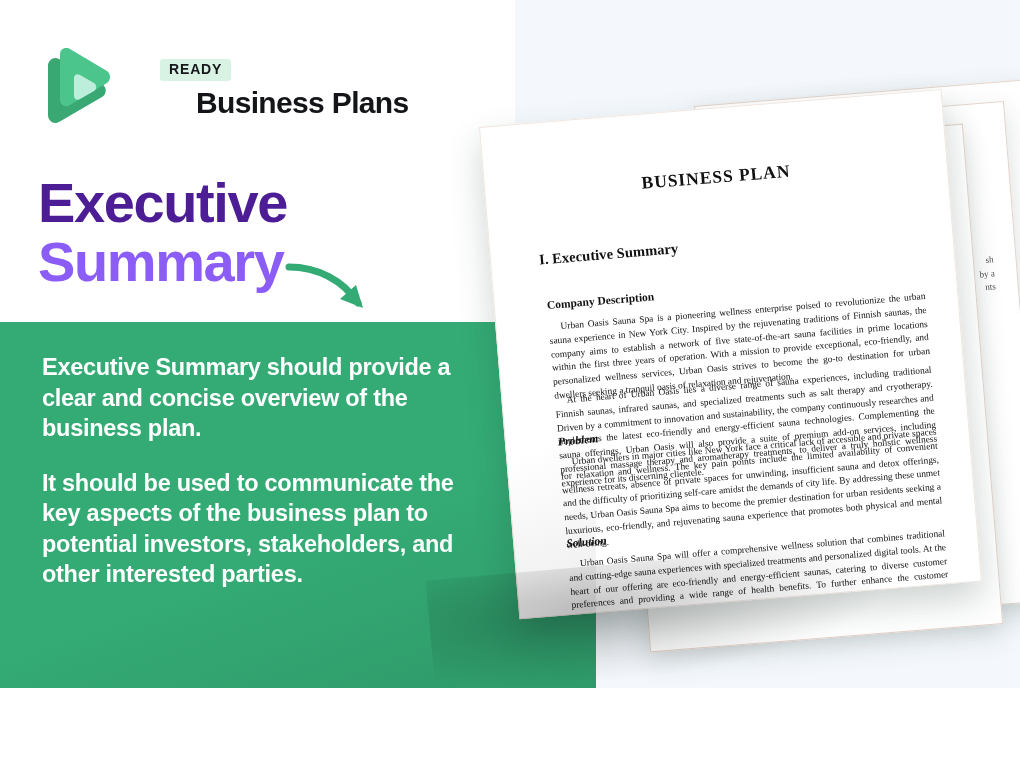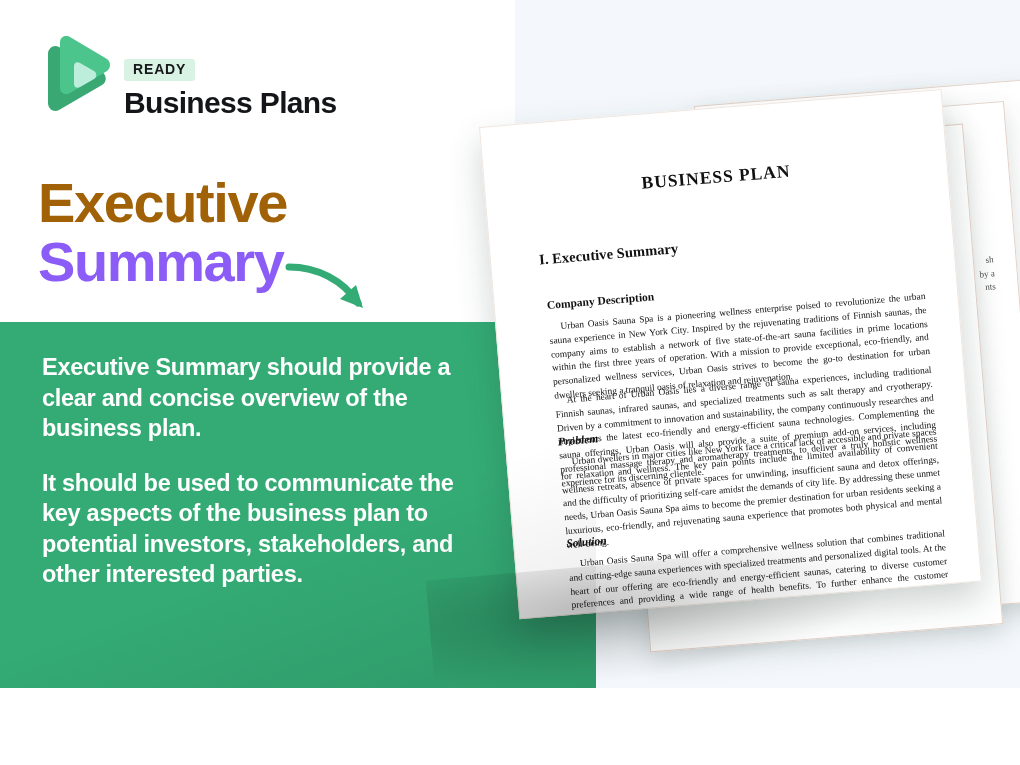--- a/index.html
+++ b/index.html
@@ -21,39 +21,39 @@
     position:absolute;left:0;top:322px;width:596px;height:366px;
     background:#34ab75;
   }
   .bg-green-shade{
     position:absolute;left:0;top:322px;width:596px;height:366px;
     background:linear-gradient(160deg, rgba(0,0,0,0) 55%, rgba(0,0,0,0.10) 100%);
     pointer-events:none;
   }
 
   
-  .logo{position:absolute;left:38px;top:36px;display:flex;align-items:flex-end;}
+  .logo{position:absolute;left:38px;top:48px;display:flex;align-items:center;gap:36px;}
   .logo-mark{position:relative;width:72px;height:82px;flex:0 0 auto;}
   .logo-mark svg{display:block;width:72px;height:82px;}
   .logo-text{margin-left:14px;display:flex;flex-direction:column;justify-content:center;}
   .badge-ready{
     display:inline-block;background:#d8f3e4;color:#16181c;
     font-size:14px;font-weight:700;letter-spacing:.06em;
     padding:3px 9px 4px 9px;border-radius:3px;align-self:flex-start;
     line-height:1.05;
   }
   .brand-name{
     margin-top:6px;font-size:30px;font-weight:800;color:#141518;
-    letter-spacing:-.022em;line-height:1.05;white-space:nowrap;
+    letter-spacing:-.022em;line-height:1.05;white-space:nowrap;margin-left:36px;
   }
 
   
   .headline{position:absolute;left:38px;top:176px;line-height:0.98;}
   .headline .l1{
-    display:block;font-size:56px;font-weight:800;color:#a16207;letter-spacing:-.025em;
+    display:block;font-size:56px;font-weight:800;color:#4c1d95;letter-spacing:-.025em;
   }
   .headline .l2{
     display:block;font-size:56px;font-weight:800;color:#8b5cf6;letter-spacing:-.025em;margin-top:4px;
   }
   .arrow{position:absolute;left:283px;top:258px;width:92px;height:62px;}
   .arrow svg{display:block;}
 
   
   .copy{
     position:absolute;left:42px;top:352px;width:450px;

